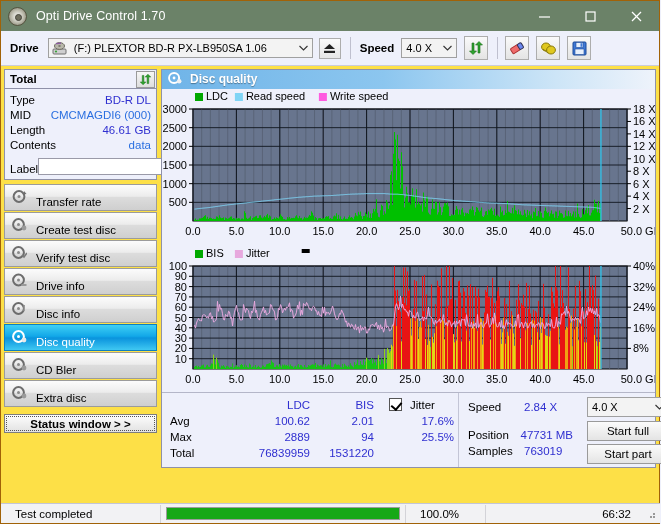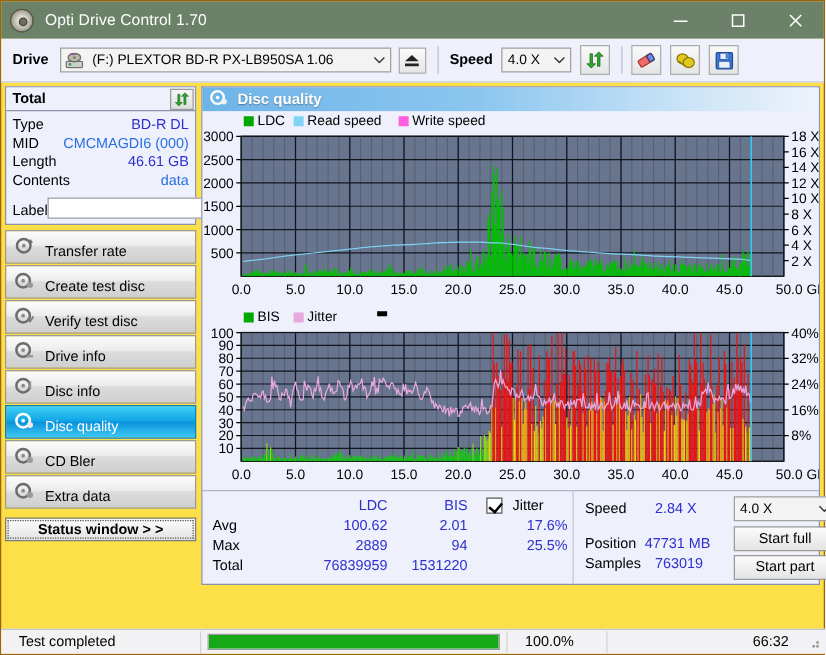--- a/index.html
+++ b/index.html
@@ -406,21 +406,21 @@
           <span class="nt">CD Bler</span>
         </div>
         <div class="navbtn">
           <span>
             <svg width="15" height="15" viewBox="0 0 15 15">
                 <circle cx="6.5" cy="7.5" r="5.4" fill="none" stroke="#6d6d6d" stroke-width="2"></circle>
                 <circle cx="6.5" cy="7.5" r="1.5" fill="#8a8a8a"></circle>
                 <circle cx="12" cy="11" r="2.4" fill="#9a9a9a"></circle>
               </svg>
           </span>
-          <span class="nt">Extra data</span>
+          <span class="nt">Extra disc</span>
         </div>
       </div>
 
       <div class="statusbar-btn">Status window &gt; &gt;</div>
     </div>
 
     <div class="main">
       <div class="panel">
         <div class="panel-head">
           <span>
@@ -1533,21 +1533,21 @@
             <span class="chk" style="left:227px;top:5px"></span>
             <span class="st k" style="left:248px;top:6px">Jitter</span>
             <span class="st v" style="left:214px;top:22px;width:78px">17.6%</span>
             <span class="st v" style="left:214px;top:38px;width:78px">25.5%</span>
           </div>
 
           <div class="stats-right">
             <span class="st k" style="left:9px;top:8px">Speed</span>
             <span class="st v" style="left:65px;top:8px;width:52px;text-align:left">2.84 X</span>
             <span class="st k" style="left:9px;top:36px">Position</span>
-            <span class="st v" style="left:52px;top:36px;width:62px;text-align:center">47731 MB</span>
+            <span class="st v" style="left:52px;top:36px;width:62px;text-align:right">47731 MB</span>
             <span class="st k" style="left:9px;top:52px">Samples</span>
             <span class="st v" style="left:65px;top:52px;width:62px;text-align:left">763019</span>
 
             <span class="combo2" style="left:128px;top:4px;width:82px">
               <span style="padding:0 4px">4.0 X</span>
               <span style="margin-left:auto;width:18px;display:flex;align-items:center;justify-content:center">
                 <svg width="9" height="6" viewBox="0 0 9 6">
                     <path d="M0.5 1 L4.5 5 L8.5 1" fill="none" stroke="#333" stroke-width="1.1"></path>
                   </svg>
               </span>

